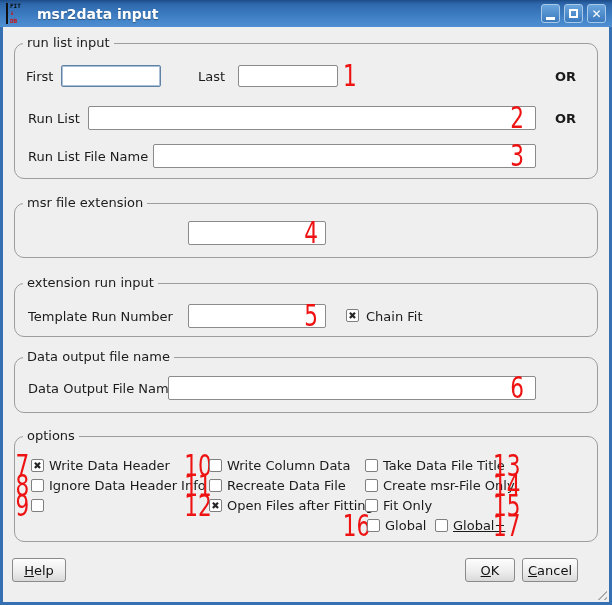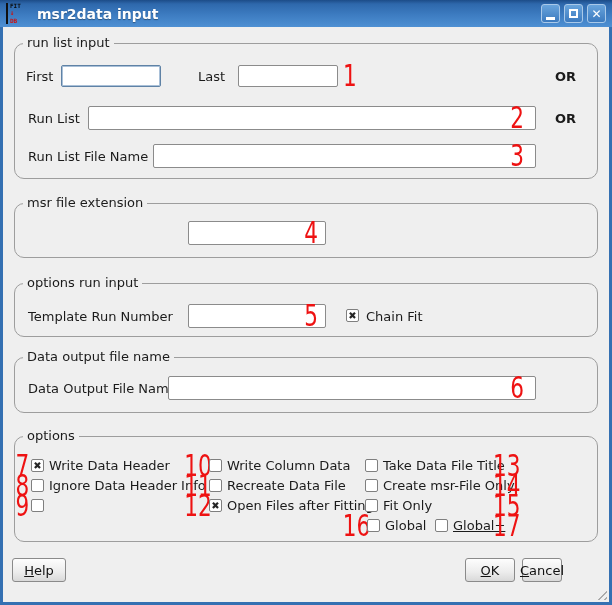--- a/index.html
+++ b/index.html
@@ -126,21 +126,21 @@
       <span class="ann ar" style="left:490px;top:96px;">3</span>
     </div>
 
     <div class="group g2">
       <span class="gtitle">msr file extension</span>
       <input class="inp" style="left: 173px; top: 17px; width: 138px; height: 24px;" value="">
       <span class="ann ar" style="left:284px;top:13px;">4</span>
     </div>
 
     <div class="group g3">
-      <span class="gtitle">options run input</span>
+      <span class="gtitle">extension run input</span>
       <span class="abs vcenter" style="left:13px;top:20px;height:24px;">Template Run Number</span>
       <input class="inp" style="left: 173px; top: 20px; width: 138px; height: 24px;" value="">
       <span class="ann ar" style="left:284px;top:16px;">5</span>
       <span class="cb" style="left:331px;top:25px;">✖</span>
       <span class="abs vcenter" style="left:351px;top:20px;height:24px;">Chain Fit</span>
     </div>
 
     <div class="group g4">
       <span class="gtitle">Data output file name</span>
       <span class="abs vcenter" style="left:13px;top:18px;height:24px;">Data Output File Name</span>
@@ -195,19 +195,19 @@
         <span class="ann al" style="left:478px;">17</span>
       </div>
     </div>
 
     <div class="btn" style="left:9px;top:531px;width:54px;">
       <span><span class="accel">H</span><span>elp</span></span>
     </div>
     <div class="btn" style="left:462px;top:531px;width:50px;">
       <span><span class="accel">O</span><span>K</span></span>
     </div>
-    <div class="btn" style="left:519px;top:531px;width:40px;">
+    <div class="btn" style="left:519px;top:531px;width:56px;">
       <span><span class="accel">C</span><span>ancel</span></span>
     </div>
 
     <div class="grip"></div>
   </div>
 </div>
 
 </body></html>

